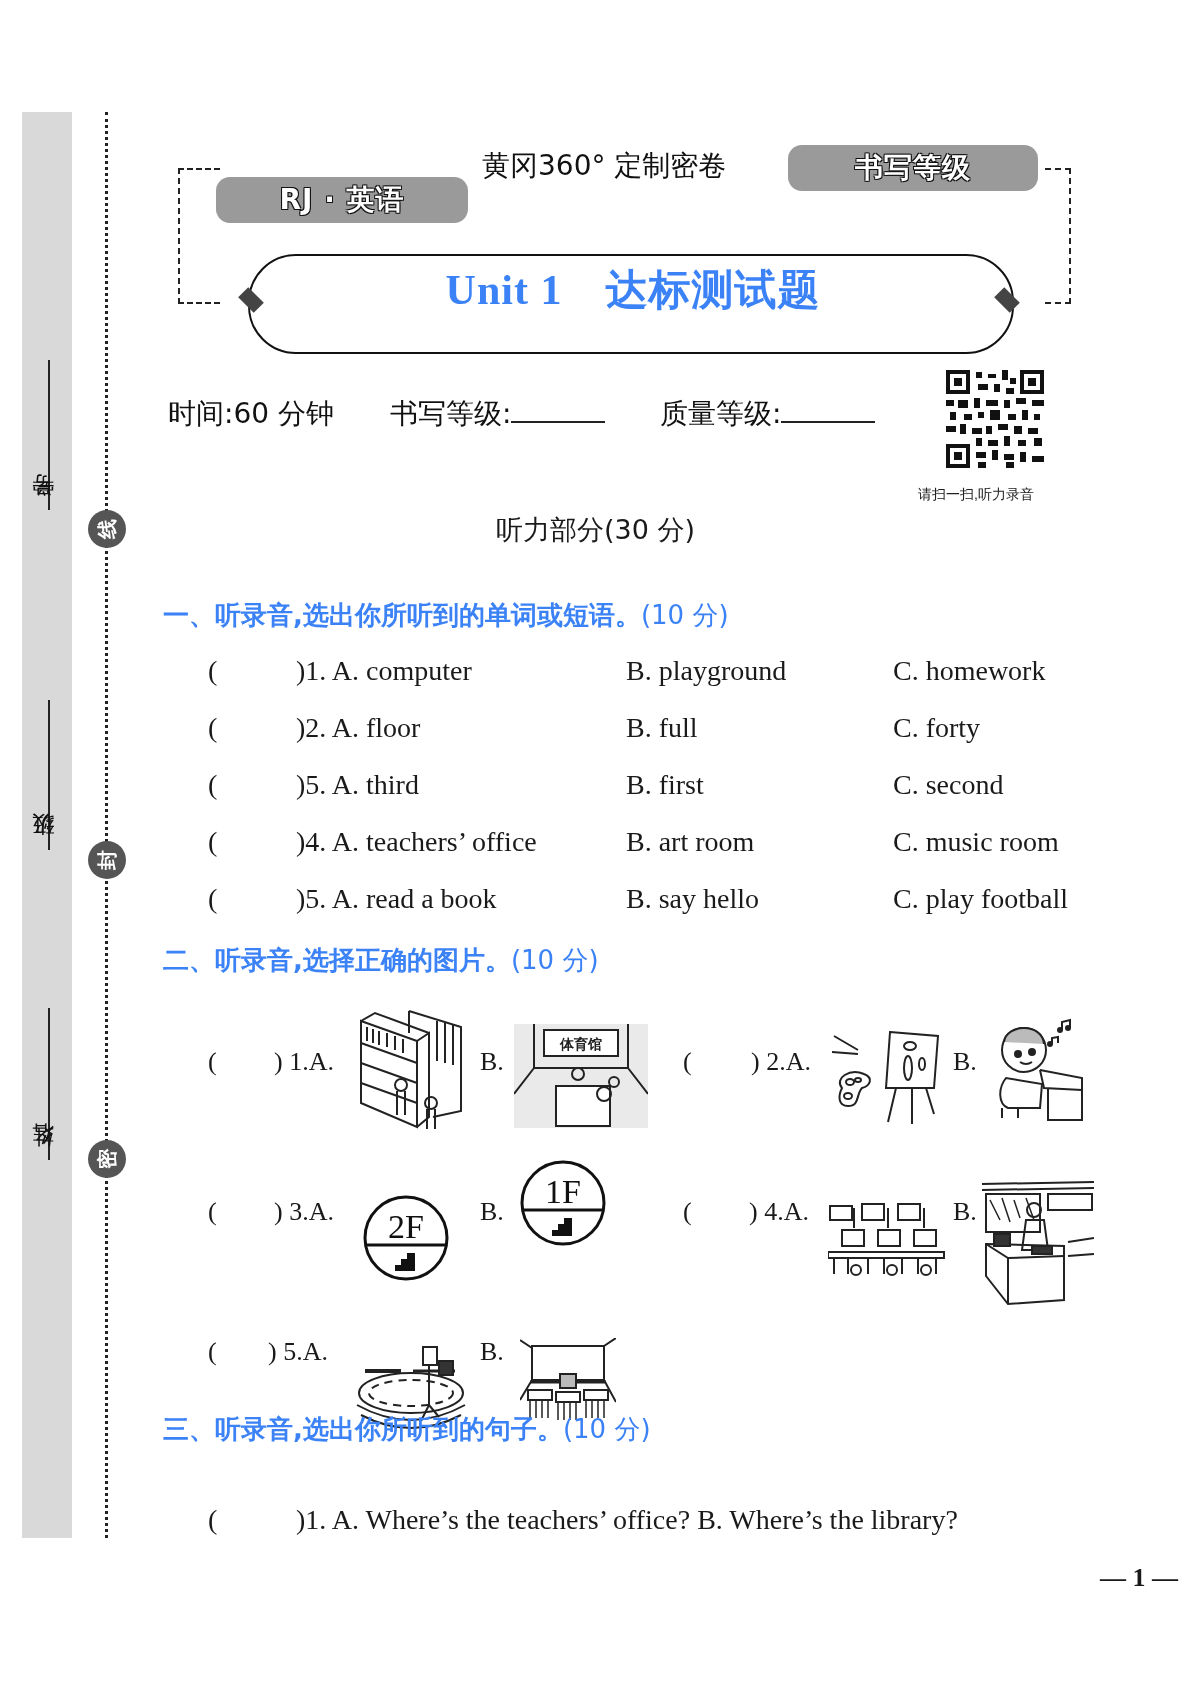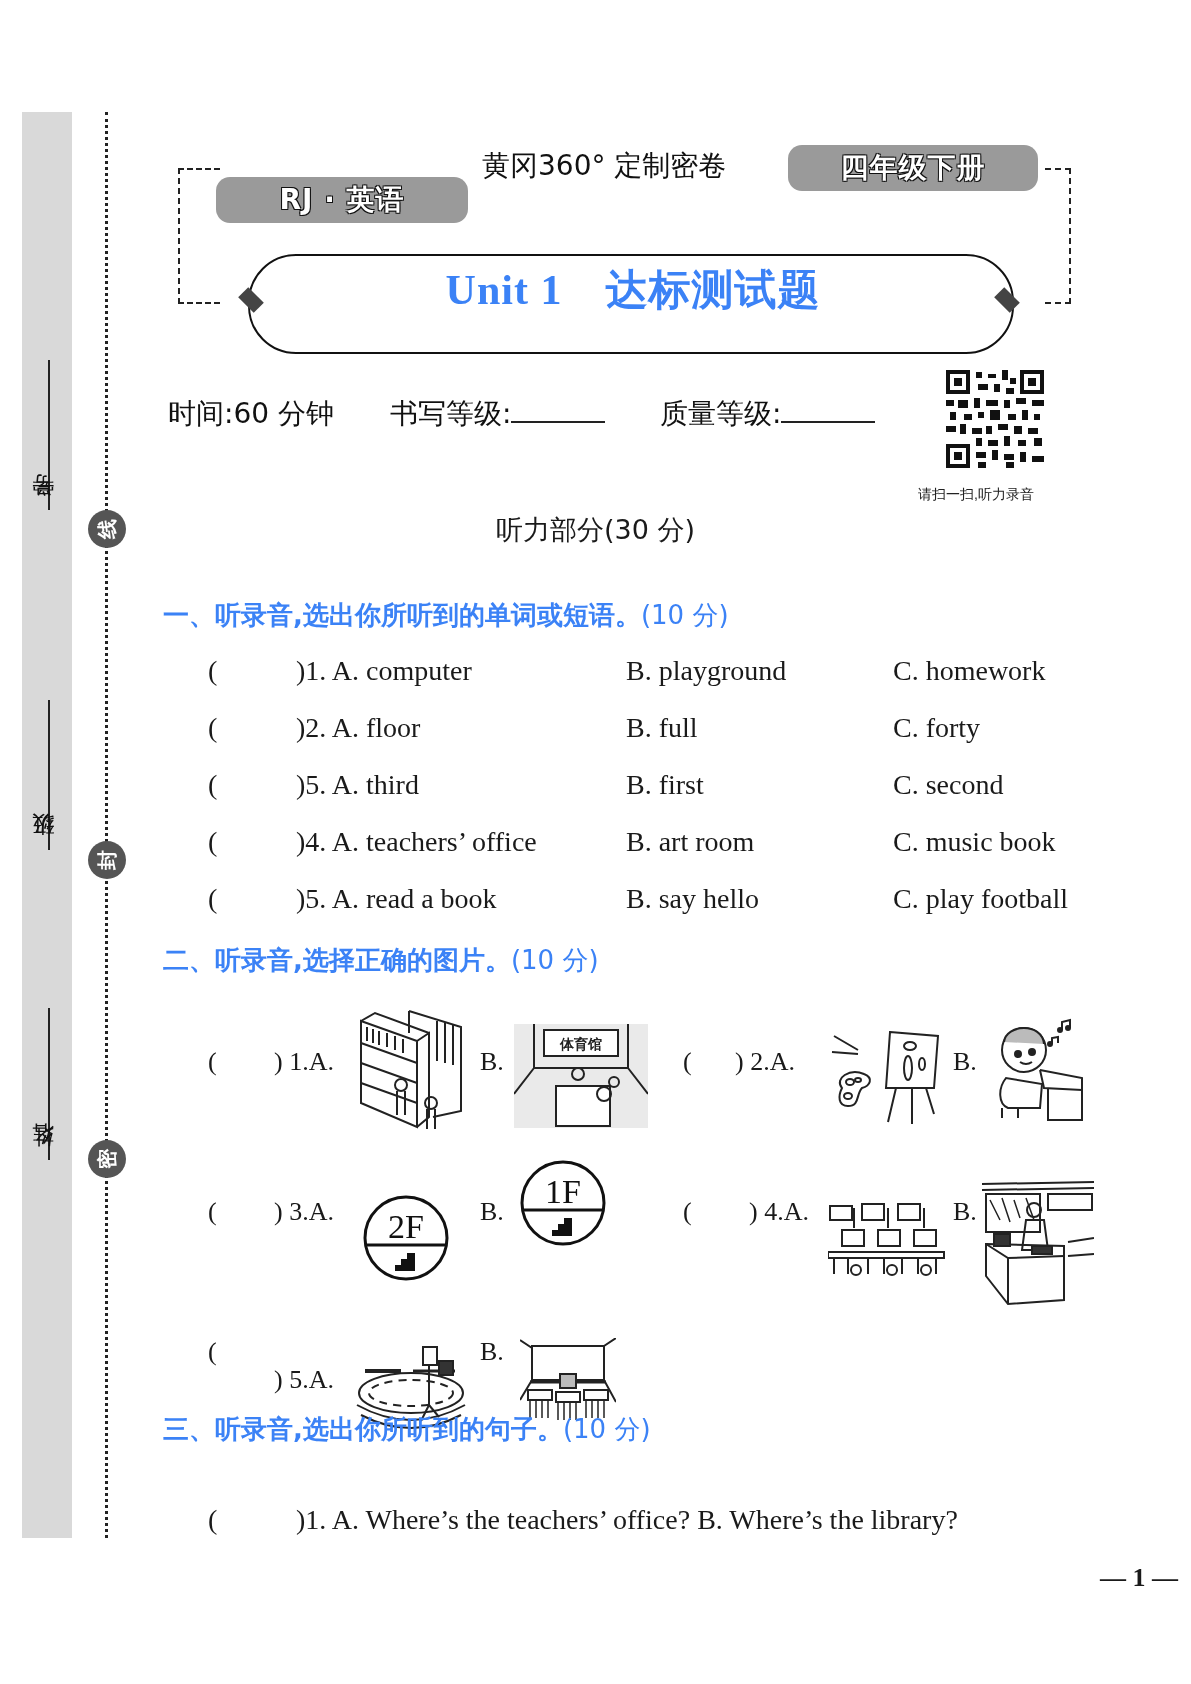--- a/index.html
+++ b/index.html
@@ -69,21 +69,21 @@
 
 <div class="abs seal" style="top:510px;">线</div>
 <div class="abs seal" style="top:841px;">封</div>
 <div class="abs seal" style="top:1140px;">密</div>
 
 <div class="abs dash" style="left:178px;top:168px;width:40px;height:132px;border-width:2px 0 2px 2px;"></div>
 <div class="abs dash" style="left:1045px;top:168px;width:24px;height:132px;border-width:2px 2px 2px 0;"></div>
 
 <div class="abs pill" style="left:216px;width:252px;margin-top:32px;">RJ · 英语</div>
 <div class="abs brand">黄冈360° 定制密卷</div>
-<div class="abs pill" style="left:788px;width:250px;">四年级下册</div>
+<div class="abs pill" style="left:788px;width:250px;">书写等级</div>
 
 <div class="abs title-box"></div>
 <div class="abs diamond" style="left:240px;top:289px;"></div>
 <div class="abs diamond" style="left:996px;top:289px;"></div>
 <div class="abs title">Unit 1　达标测试题</div>
 
 <div class="abs info" style="left:168px;">时间:60 分钟</div>
 <div class="abs info" style="left:390px;">
   <span>书写等级:</span><span class="blank"></span>
 </div>
@@ -170,21 +170,21 @@
 <div class="abs row" style="top:769px;">
   <span class="paren-o">(</span>
   <span class="a">)5. A. third</span>
   <span class="b">B. first</span>
   <span class="c">C. second</span>
 </div>
 <div class="abs row" style="top:826px;">
   <span class="paren-o">(</span>
   <span class="a">)4. A. teachers’ office</span>
   <span class="b">B. art room</span>
-  <span class="c">C. music book</span>
+  <span class="c">C. music room</span>
 </div>
 <div class="abs row" style="top:883px;">
   <span class="paren-o">(</span>
   <span class="a">)5. A. read a book</span>
   <span class="b">B. say hello</span>
   <span class="c">C. play football</span>
 </div>
 
 <div class="abs q-title" style="top:943px;">
   <span>二、听录音,选择正确的图片。</span><span class="pts">(10 分)</span>
@@ -221,21 +221,21 @@
       <circle cx="64" cy="50" r="6"></circle>
         <circle cx="90" cy="70" r="7"></circle>
         <circle cx="100" cy="58" r="5"></circle>
     </g>
     <text x="67" y="25" text-anchor="middle" font-family="DejaVu Sans, sans-serif" font-size="14" font-weight="bold" fill="#222">体育馆</text>
   </svg>
 </div>
 
 <div class="abs pic-row" style="left:683px;top:1047px;">
   <span class="pic-label" style="left:0;">(</span>
-  <span class="pic-label" style="left:52px;">) 2.A.</span>
+  <span class="pic-label" style="left:68px;">) 2.A.</span>
   <span class="pic-label" style="left:270px;">B.</span>
 </div>
 <div class="pic" style="left:830px;top:1030px;">
   <svg width="112" height="96" viewBox="0 0 112 96" fill="none" stroke="#222" stroke-width="2">
     <path d="M4 6 L28 20 M2 22 L28 24"></path>
     <path d="M12 58 C4 48 20 38 34 44 C44 48 40 56 32 58 C26 64 30 76 18 76 C8 76 8 66 12 58 Z"></path>
     <ellipse cx="20" cy="52" rx="4" ry="3"></ellipse>
       <ellipse cx="28" cy="50" rx="3" ry="2"></ellipse>
       <ellipse cx="18" cy="66" rx="4" ry="3"></ellipse>
     <path d="M60 2 L108 6 L104 58 L56 58 Z"></path>
@@ -318,21 +318,21 @@
     <path d="M4 64 L82 66 L82 120 L26 124 L4 96 Z"></path>
       <path d="M4 64 L26 78 L82 76 M26 78 L26 124"></path>
     <path d="M86 62 L112 58 M86 76 L112 74"></path>
     <rect x="12" y="54" width="16" height="12" fill="#333"></rect>
       <rect x="50" y="66" width="20" height="8" fill="#333"></rect>
   </svg>
 </div>
 
 <div class="abs pic-row" style="left:208px;top:1337px;">
   <span class="pic-label" style="left:0;">(</span>
-  <span class="pic-label" style="left:66px;margin-top:28px;">) 5.A.</span>
+  <span class="pic-label" style="left:60px;">) 5.A.</span>
   <span class="pic-label" style="left:272px;">B.</span>
 </div>
 <div class="pic" style="left:355px;top:1345px;">
   <svg width="112" height="86" viewBox="0 0 112 86" fill="none" stroke="#222" stroke-width="2">
     <ellipse cx="56" cy="48" rx="52" ry="20"></ellipse>
       <ellipse cx="56" cy="48" rx="42" ry="13" stroke-dasharray="8 6"></ellipse>
     <path d="M2 60 Q56 90 110 60 M6 70 Q56 96 106 70"></path>
     <path d="M10 26 L46 26" stroke-width="4"></path>
       <path d="M58 26 L100 26" stroke-width="3"></path>
     <rect x="68" y="2" width="14" height="18"></rect>

